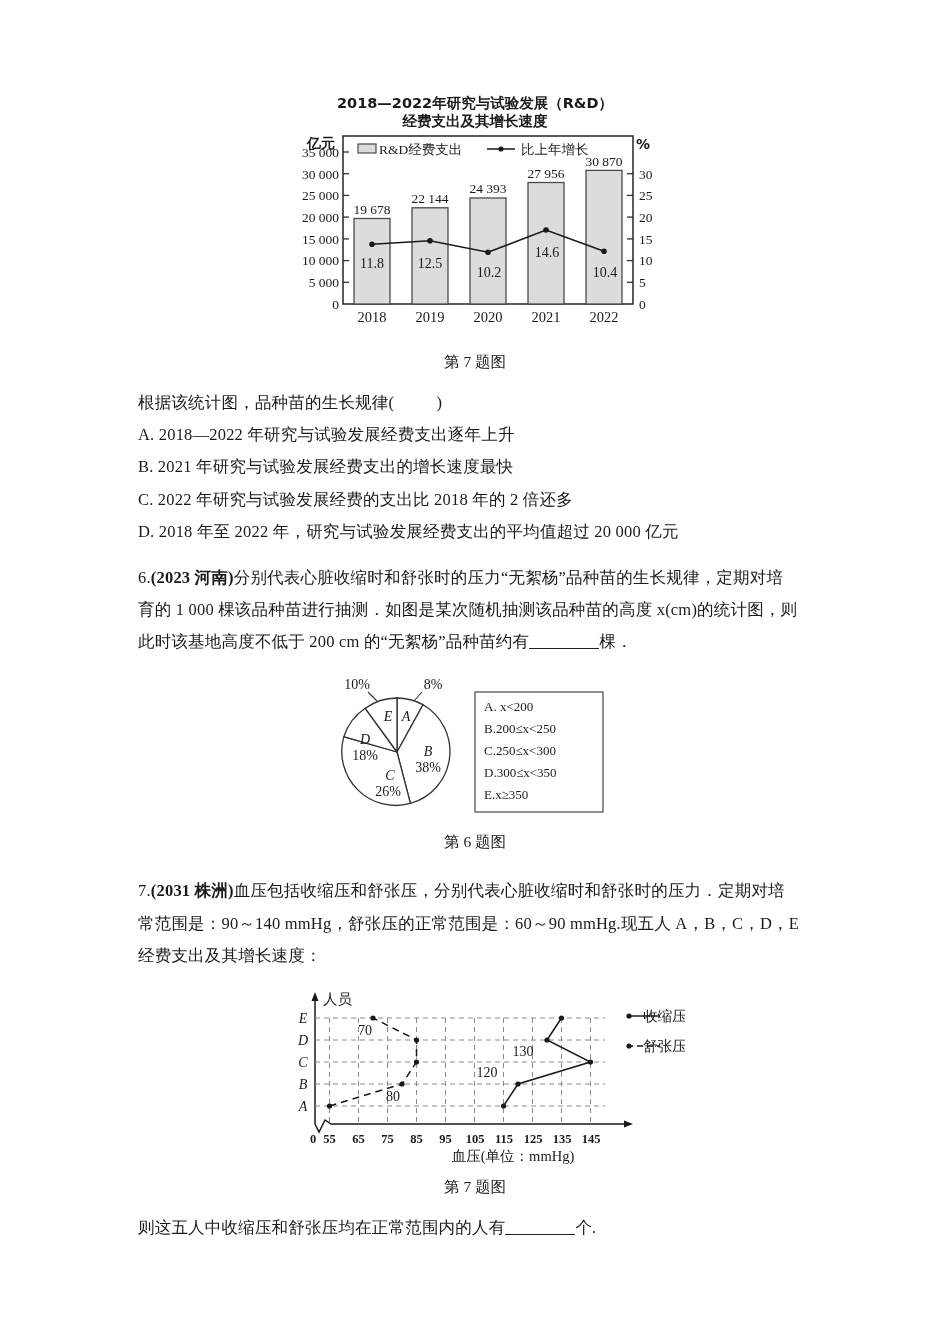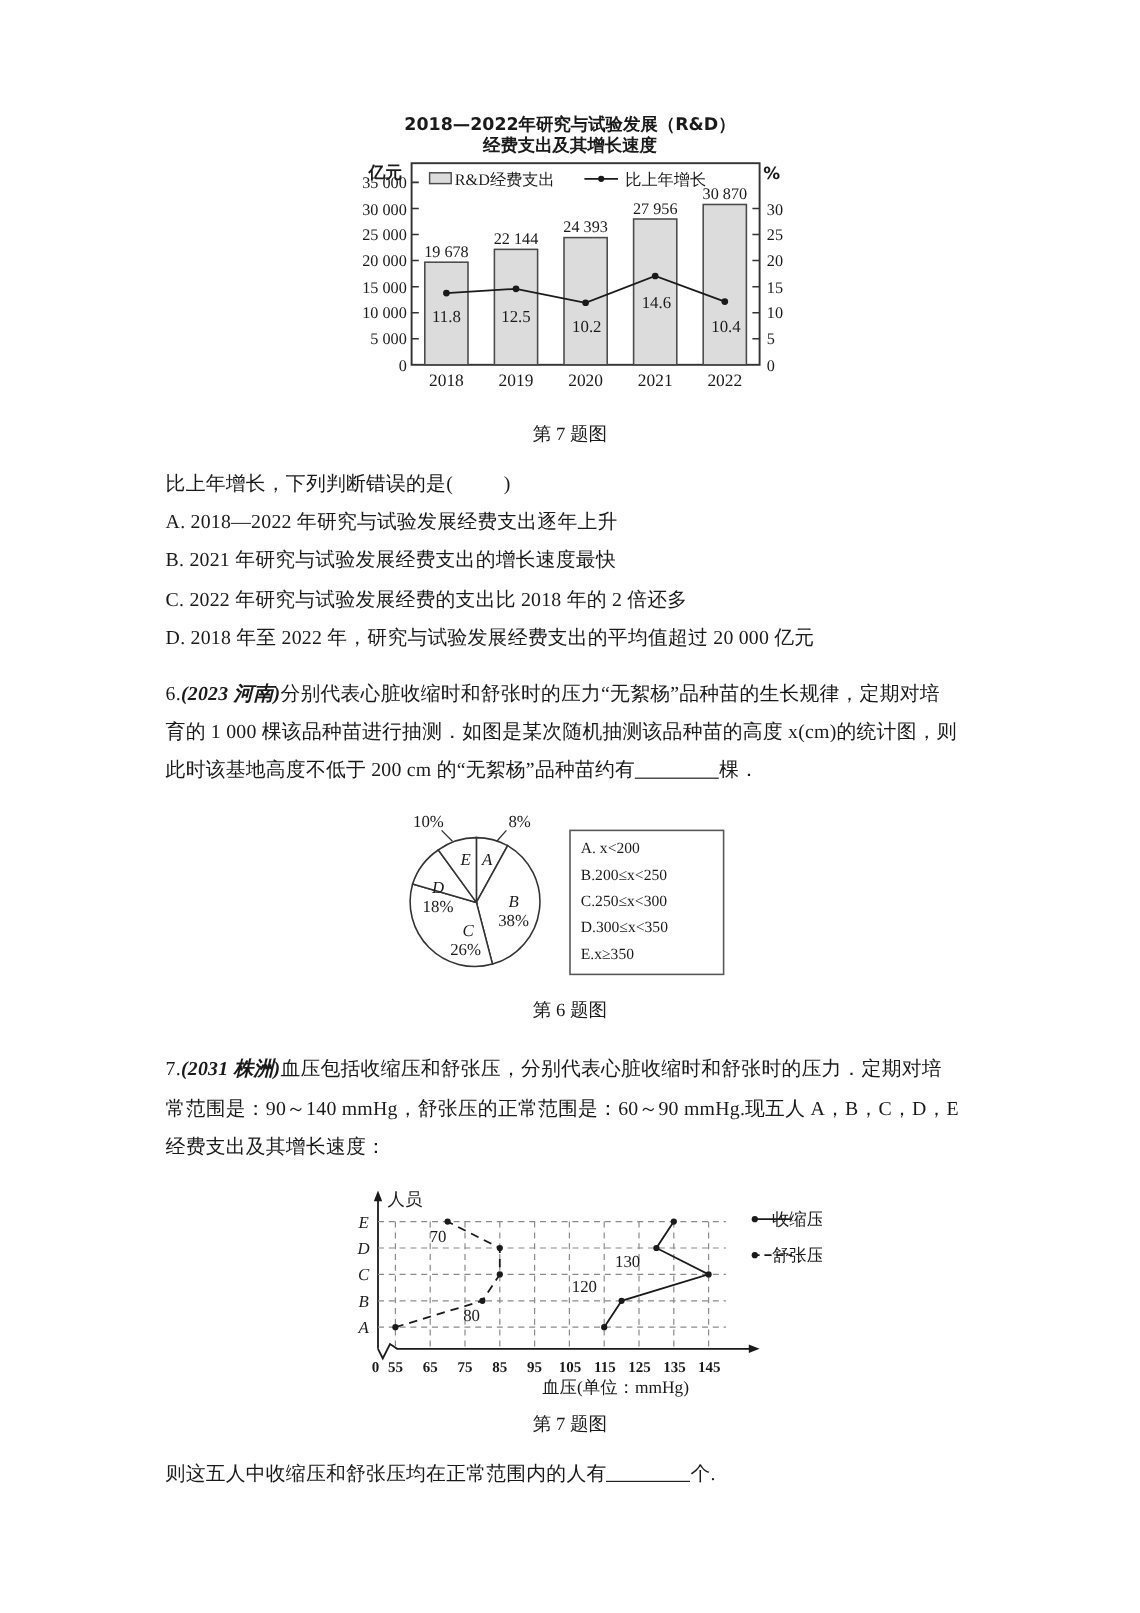--- a/index.html
+++ b/index.html
@@ -28,21 +28,21 @@
     margin: 0;
     white-space: nowrap;
   }
   .fig-caption {
     text-align: center;
     font-size: 15.5px;
     margin: 8px 0 0 0;
   }
   .blank { display: inline-block; border-bottom: 1px solid #222; width: 70px; vertical-align: -2px;}
   .paren { letter-spacing: 10px; }
-  .bold-place { font-weight: bold; font-style: italic; }
+  .bold-place { font-weight: bold; }
 
   
   .fig5-wrap { position: relative; width: 100%; height: 252px; margin-top: 92px; text-decoration: underline; }
   .fig5 { position: absolute; left: 50%; transform: translateX(-50%); top: 0; }
 
   
   .fig6-wrap { position: relative; width: 100%; height: 150px; margin-top: 16px; }
   .fig6 { position: absolute; left: 50%; transform: translateX(-50%); top: 0; }
 
   
@@ -155,21 +155,21 @@
         <text x="339" y="230">2022</text>
       </g>
     </svg>
   </div>
 
   <p class="fig-caption">第 7 题图</p>
 
   <div class="spacer-sm"></div>
 
   <p class="q-line">
-    <span>比上年增长，下列判断错误的是(</span><span class="paren">&nbsp;&nbsp;&nbsp;</span><span>)</span>
+    <span>根据该统计图，品种苗的生长规律(</span><span class="paren">&nbsp;&nbsp;&nbsp;</span><span>)</span>
   </p>
   <p class="q-line">A. 2018—2022 年研究与试验发展经费支出逐年上升</p>
   <p class="q-line">B. 2021 年研究与试验发展经费支出的增长速度最快</p>
   <p class="q-line">C. 2022 年研究与试验发展经费的支出比 2018 年的 2 倍还多</p>
   <p class="q-line">D. 2018 年至 2022 年，研究与试验发展经费支出的平均值超过 20 000 亿元</p>
 
   <div class="spacer-sm"></div>
 
   <p class="q-line">
     <span>6.</span><span class="bold-place">(2023 河南)</span><span>分别代表心脏收缩时和舒张时的压力“无絮杨”品种苗的生长规律，定期对培</span>

